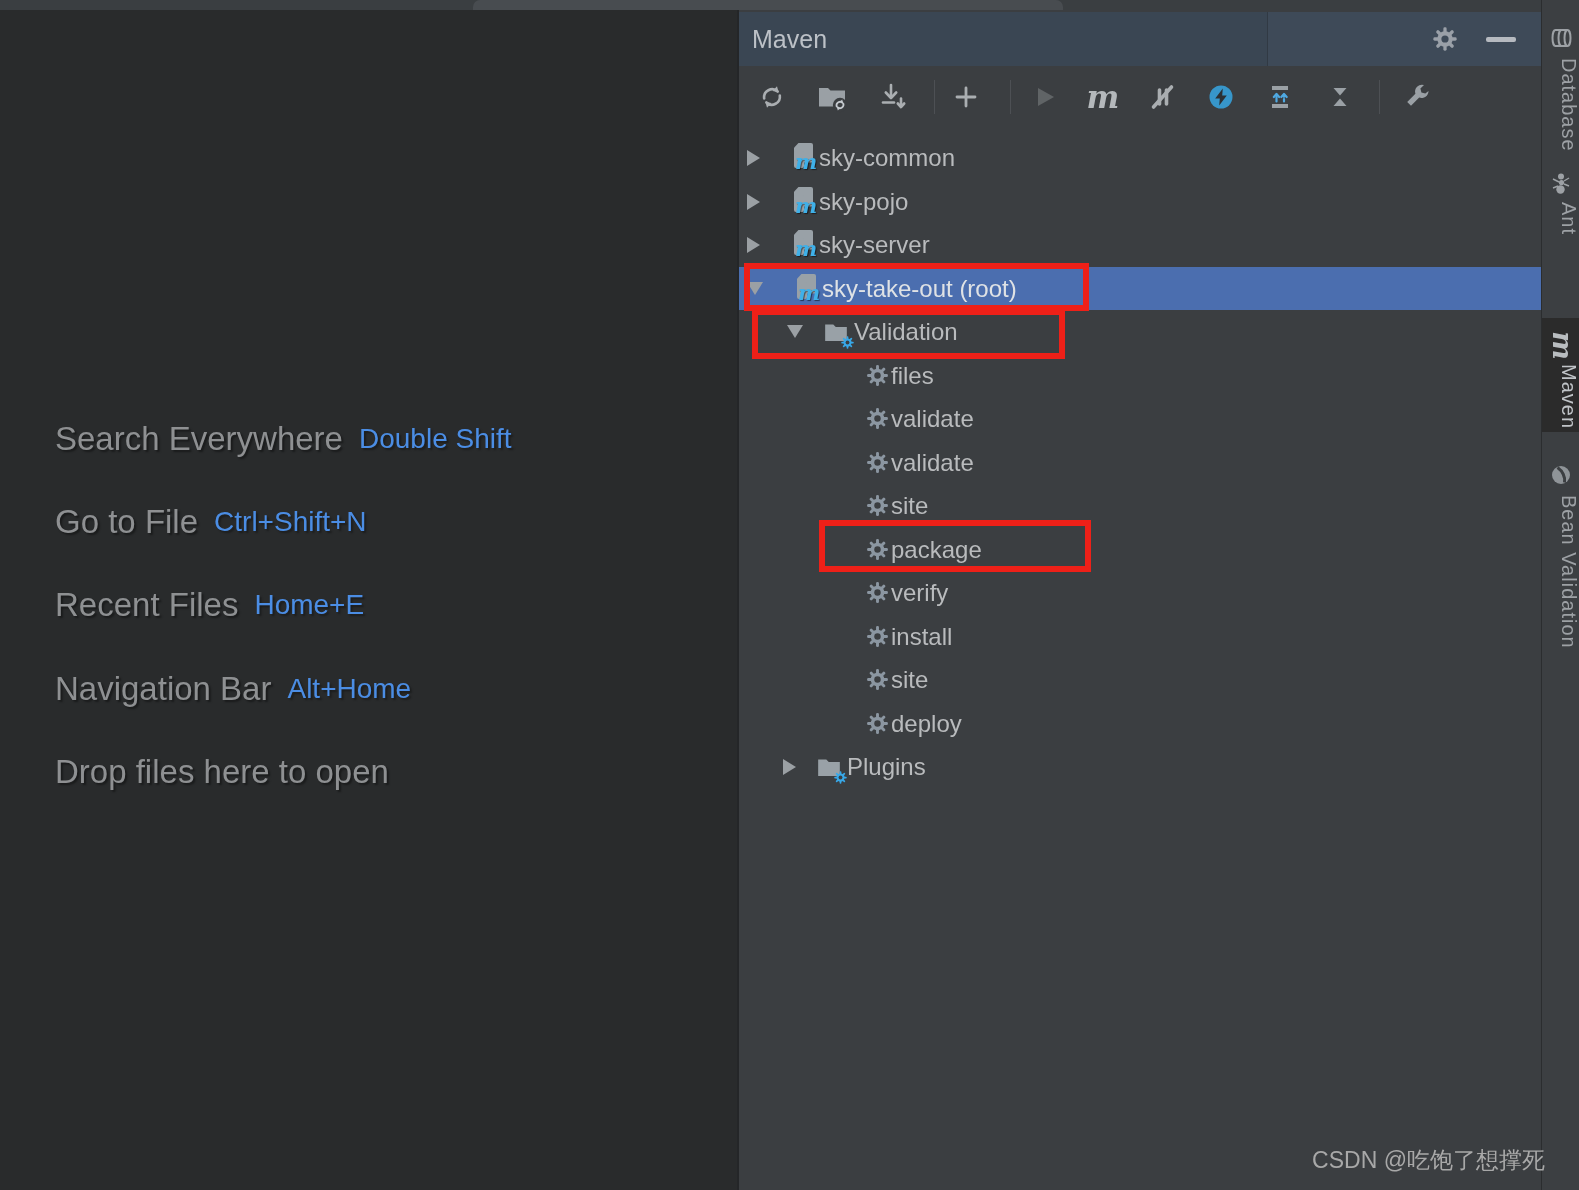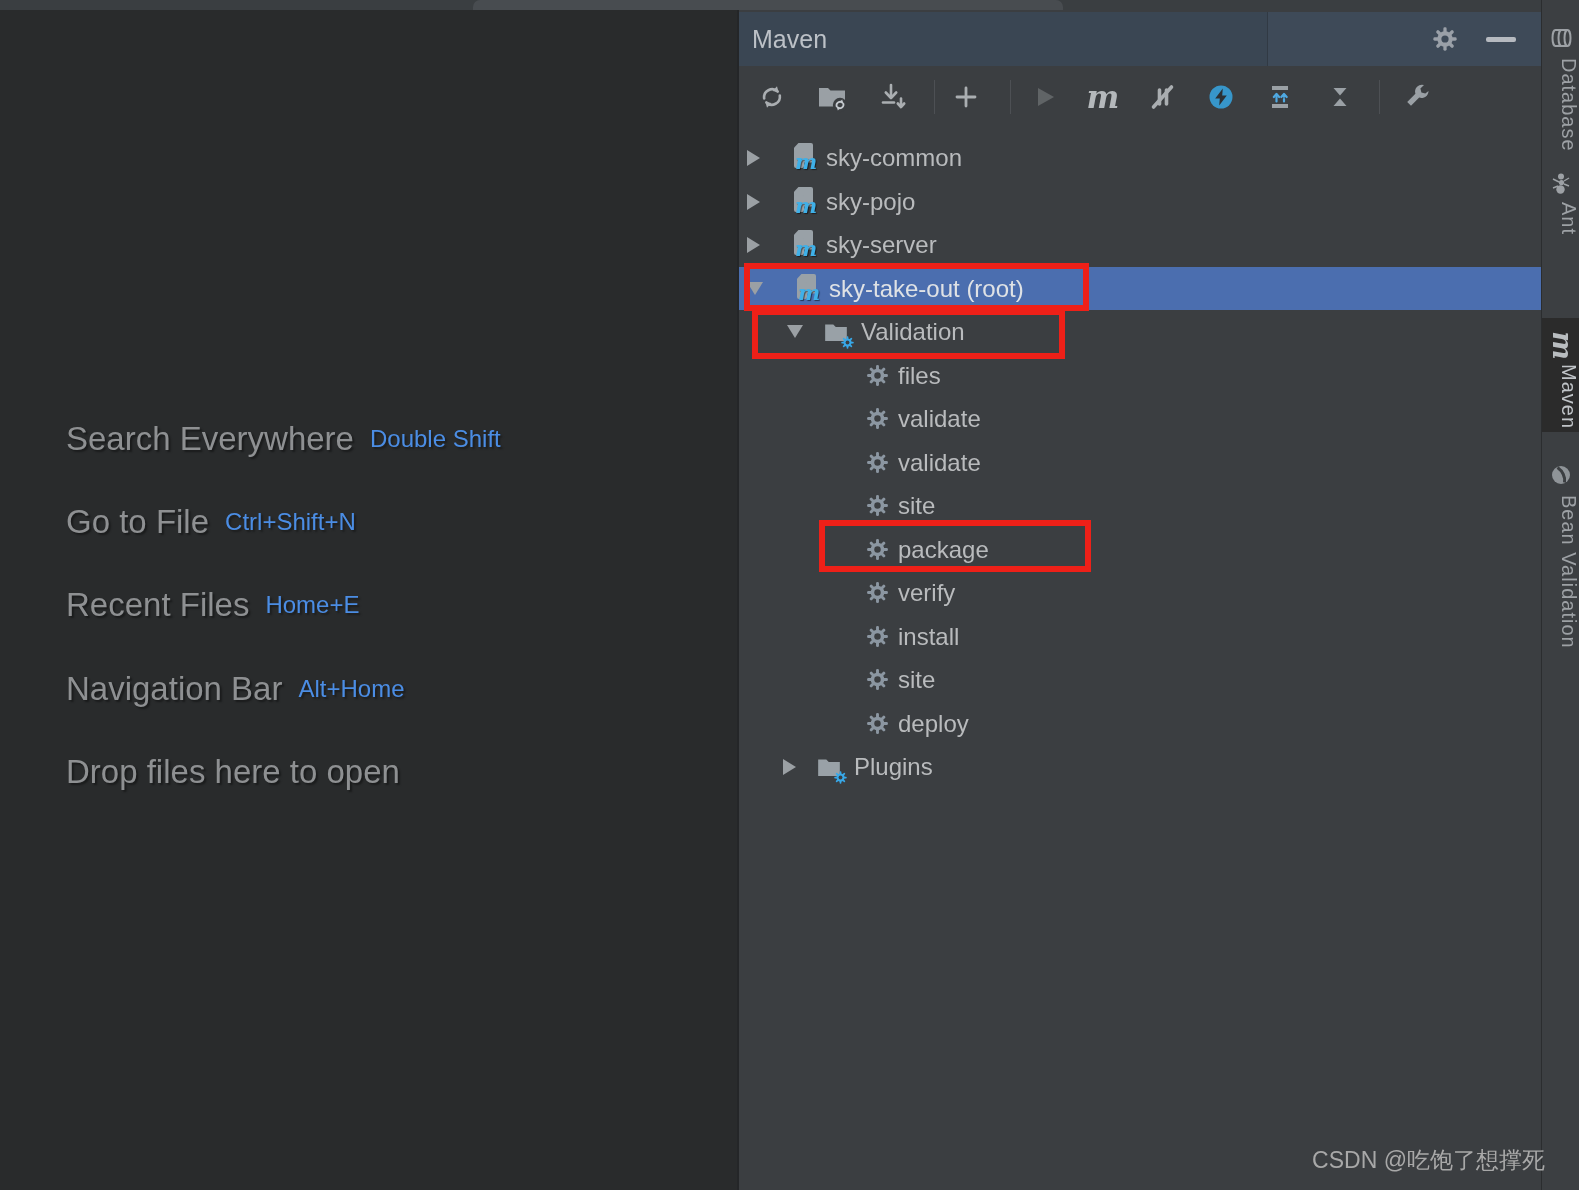--- a/index.html
+++ b/index.html
@@ -8,23 +8,23 @@
     position:relative;
     background:#292b2c;
     font-family:"Liberation Sans", sans-serif;
     -webkit-font-smoothing:antialiased;
   }
   
   .topstrip { position:absolute; left:0; top:0; width:1579px; height:10px; background:#3a3e41; }
   .toptab   { position:absolute; left:473px; top:0; width:590px; height:10px; background:#484c50; border-radius:7px 7px 0 0; }
 
   
-  .hint-row { position:absolute; left:66px; height:66px; display:flex; align-items:center; gap:16px; white-space:nowrap; }
+  .hint-row { position:absolute; left:55px; height:66px; display:flex; align-items:center; gap:16px; white-space:nowrap; }
   .hint-label { font-size:33px; color:#8e9092; text-shadow:2px 2px 2px rgba(0,0,0,.4); }
-  .hint-key   { font-size:24px; color:#4b8de4; text-shadow:2px 2px 2px rgba(0,0,0,.35); }
+  .hint-key   { font-size:28px; color:#4b8de4; text-shadow:2px 2px 2px rgba(0,0,0,.35); }
 
   
   .maven-panel { position:absolute; left:737px; top:10px; width:804px; height:1180px;
                  background:#3b3e41; border-left:2px solid #242628; }
   .mp-header { position:absolute; left:0; top:2px; width:804px; height:54px; background:#3a4653; }
   .mp-header-right { position:absolute; left:528px; top:0; width:276px; height:54px; background:#3e4a58; border-left:1px solid #313a44; }
   .mp-title { position:absolute; left:13px; top:0; height:54px; line-height:54px; font-size:25px; color:#bcc1c7; }
   .hdr-btn { position:absolute; top:0; width:44px; height:54px; display:flex; align-items:center; justify-content:center; cursor:pointer; }
   .hdr-gear { left:684px; }
   .hdr-min  { left:740px; }
@@ -34,21 +34,21 @@
   .tb-btn { position:absolute; top:9px; width:44px; height:44px; display:flex; align-items:center; justify-content:center; border-radius:4px; cursor:pointer; }
   .tb-sep { position:absolute; top:14px; width:1px; height:34px; background:#4d5054; }
   .m-glyph { font-family:"DejaVu Serif", serif; font-style:italic; font-weight:bold; font-size:31px; color:#b4b8bb; line-height:1; }
 
   
   .tree-row { position:absolute; left:0; width:804px; height:43px; display:flex; align-items:center; font-size:24px; color:#b9bbbd; cursor:pointer; }
   .tree-row.selected { background:#4b6eaf; color:#dfe2e5; }
   .arr { width:0; height:0; flex:0 0 auto; }
   .arr-r { border-left:13px solid #9ba0a4; border-top:8px solid transparent; border-bottom:8px solid transparent; }
   .arr-d { border-top:13px solid #9ba0a4; border-left:8px solid transparent; border-right:8px solid transparent; }
-  .row-label { margin-left:8px; white-space:nowrap; }
+  .row-label { margin-left:1px; white-space:nowrap; }
 
   .mod-icon { position:relative; width:30px; height:32px; flex:0 0 auto; }
   .mod-a { position:absolute; left:6px; top:1px; width:19px; height:20px; background:#99a1a7; border-radius:2px;
            clip-path:polygon(26% 0,100% 0,100% 100%,0 100%,0 26%); }
   .mod-b { position:absolute; left:6px; top:9px; width:10px; height:17px; background:#99a1a7; border-radius:2px; }
   .mod-m { position:absolute; left:7px; top:9px; font-family:"DejaVu Serif", serif; font-style:italic; font-weight:bold;
            font-size:21px; color:#3fb0e8; text-shadow:1px 1px 1px rgba(0,0,0,.5); line-height:1; }
 
   .folder-wrap { position:relative; width:30px; height:30px; flex:0 0 auto; }
   .folder-wrap > .f-main { position:absolute; left:0; top:2px; }

